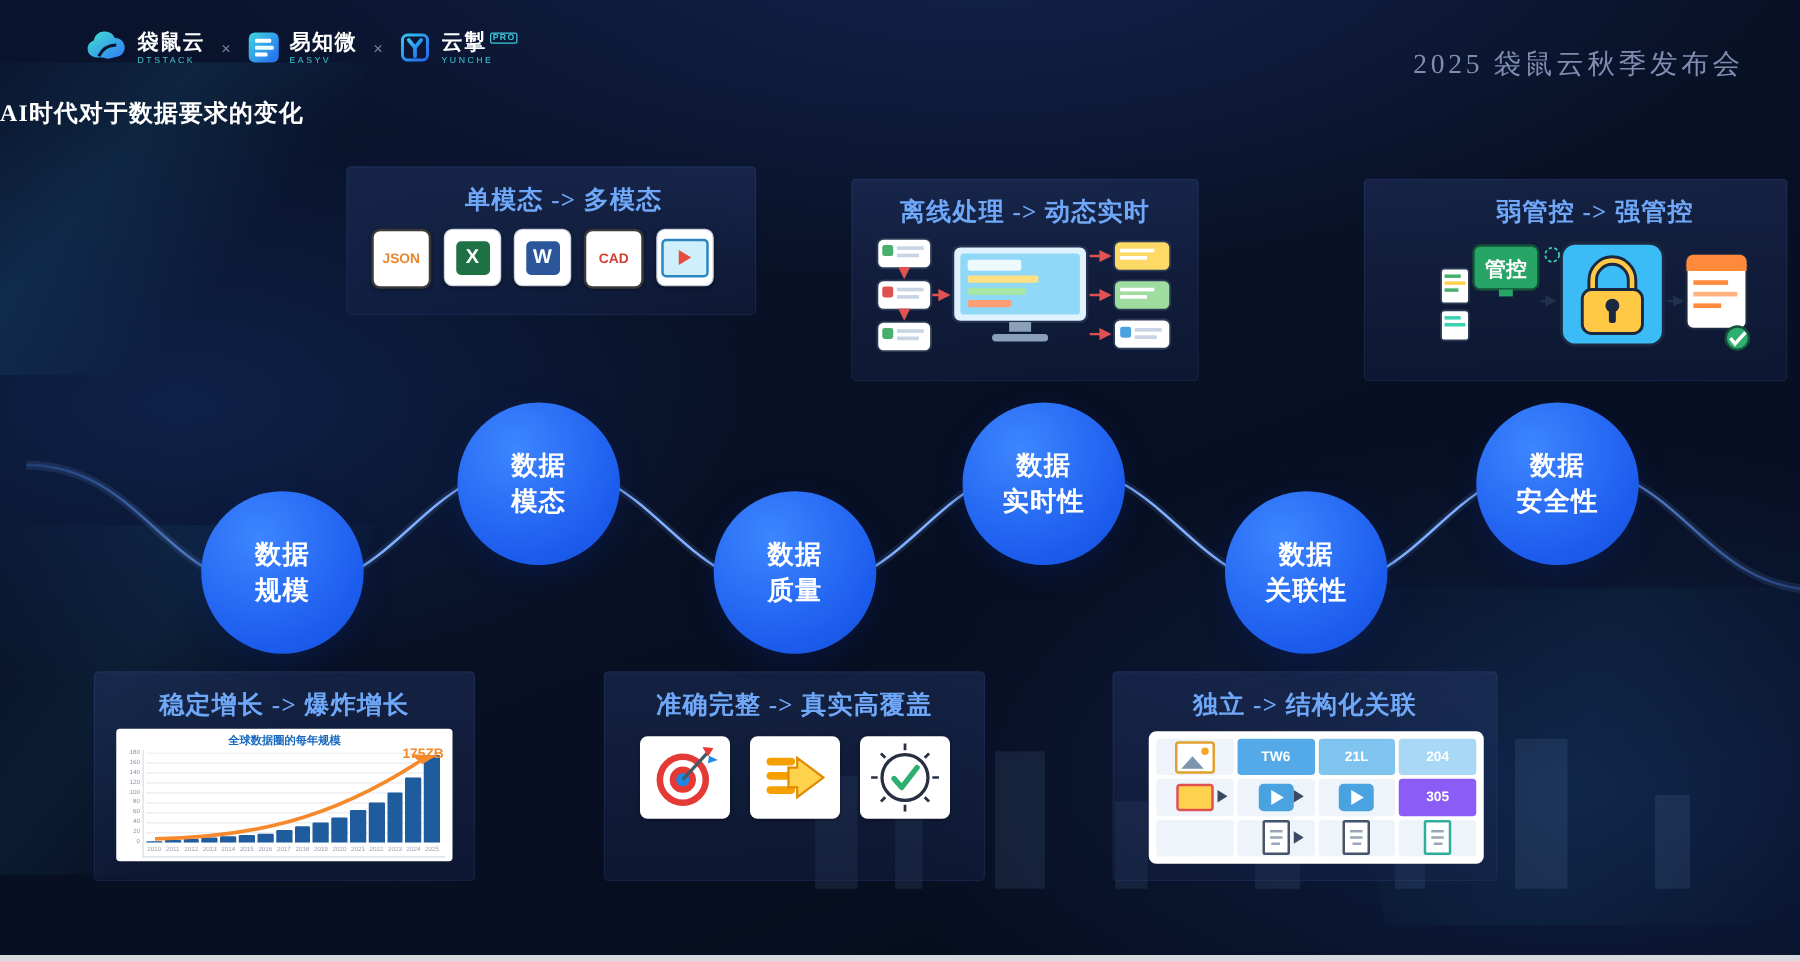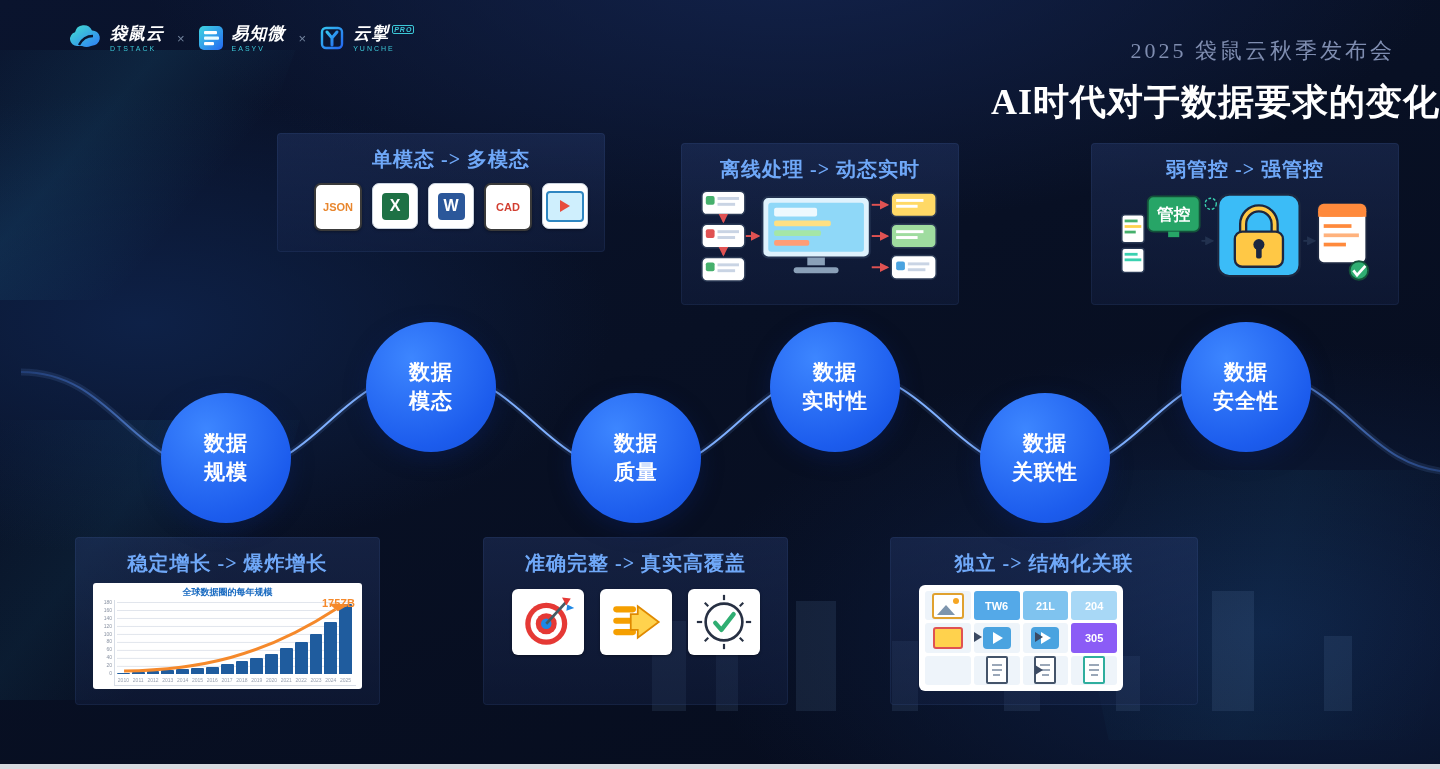--- a/index.html
+++ b/index.html
@@ -17,45 +17,45 @@
   .s3{right:-70px;top:470px;width:430px;height:270px;opacity:.05;transform:skewX(12deg);}
   .city{position:absolute;bottom:58px;left:620px;right:20px;height:150px;opacity:.09;pointer-events:none;}
   .city i{position:absolute;bottom:0;background:#9cc8ff;display:block;}
   .bottombar{position:absolute;left:0;bottom:0;width:100%;height:5px;background:#d8dbe0;z-index:6;}
 
   
   .hdr{position:absolute;left:0;top:0;width:100%;z-index:5;}
   .logos{position:absolute;left:68px;top:24px;display:flex;align-items:center;gap:13px;font-family:"Liberation Sans","DejaVu Sans",sans-serif;}
   .logo{display:flex;align-items:center;gap:8px;}
   .logo-txt{display:flex;flex-direction:column;}
-  .logo-name{font-size:17px;font-weight:bold;color:#fff;line-height:1;letter-spacing:1px;font-style:italic;}
+  .logo-name{font-size:17px;font-weight:bold;color:#fff;line-height:1;letter-spacing:1px;}
   .logo-sub{font-size:7px;letter-spacing:2px;color:#3cc8d8;margin-top:3px;}
   .logo-sup{font-size:7px;color:#3cc8d8;border:1px solid #3cc8d8;border-radius:2px;padding:0 1px;margin-left:3px;vertical-align:super;}
   .sep{color:#74859f;font-size:13px;font-family:"Liberation Sans",sans-serif;}
   .event{position:absolute;right:45px;top:36px;font-size:22px;letter-spacing:3px;color:#7f8db0;}
 
-  .title{position:absolute;top:78px;left:0;width:100%;text-align:right;margin:0;font-size:36px;font-weight:600;letter-spacing:1px;color:#fff;z-index:4;}
+  .title{position:absolute;top:78px;left:0;width:100%;text-align:left;margin:0;font-size:19px;font-weight:600;letter-spacing:1px;color:#fff;z-index:4;}
 
   
   .card{position:absolute;z-index:2;border-radius:4px;
     background:linear-gradient(180deg, rgba(40,60,112,.40), rgba(22,36,74,.38));
     box-shadow:inset 0 0 0 1px rgba(100,140,220,.10);}
   .card h2{margin:13px 0 0;text-align:center;font-size:20px;font-weight:600;color:#6fa8f8;letter-spacing:1px;}
 
   
   .wave{position:absolute;left:0;top:0;z-index:1;}
   .node{position:absolute;width:130px;height:130px;border-radius:50%;z-index:3;
     background:radial-gradient(circle at 35% 28%, #3d86ff 0%, #1c5ced 70%, #1551d8 100%);
     display:flex;flex-direction:column;align-items:center;justify-content:center;
     font-size:21px;font-weight:600;color:#fff;line-height:1.4;letter-spacing:1px;
     box-shadow:0 6px 20px rgba(10,30,90,.5);}
   .node span{display:block;text-align:center;}
 
   
-  .ficons{margin-top:10px;display:flex;flex-direction:column;gap:7px;align-items:center;}
+  .ficons{margin-top:10px;display:flex;flex-direction:row;gap:7px;align-items:center;}
   .frow{display:flex;gap:10px;justify-content:center;}
   .ftile{width:44px;height:44px;background:#fff;border:1px solid #c9d2de;border-radius:7px;
     display:flex;flex-direction:column;align-items:center;justify-content:center;gap:2px;position:relative;
     font-family:"Liberation Sans","DejaVu Sans",sans-serif;box-shadow:0 1px 3px rgba(0,0,0,.35);}
   .f-json{border:2px solid #3a3a3a;color:#e8862d;font-weight:bold;font-size:11px;}
   .f-cad{border:2px solid #3a3a3a;color:#d23f31;font-weight:bold;font-size:11px;}
   .xl,.wd{width:27px;height:27px;border-radius:4px;color:#fff;display:flex;align-items:center;justify-content:center;font-size:16px;font-weight:bold;}
   .xl{background:#1e7145;}
   .wd{background:#2b579a;}
   .tv{width:34px;height:27px;border:2px solid #2e86c1;border-radius:4px;background:#cfeffd;display:flex;align-items:center;justify-content:center;}
@@ -89,21 +89,21 @@
   .yaxis{width:13px;display:flex;flex-direction:column;justify-content:space-between;padding-bottom:10px;text-align:right;font-family:"Liberation Sans",sans-serif;font-size:5px;color:#8a93a3;line-height:1;}
   .barswrap{flex:1;position:relative;margin-left:2px;border-left:1px solid #d7dde6;border-bottom:1px solid #d7dde6;}
   .bars{position:absolute;left:2px;right:4px;top:2px;bottom:11px;display:flex;align-items:flex-end;gap:2px;
     background-image:linear-gradient(rgba(120,140,170,.22) 1px, transparent 1px);background-size:100% 11.1%;}
   .bars .bar{flex:1;min-width:0;border-radius:1px 1px 0 0;}
   .trend{position:absolute;left:2px;right:4px;top:2px;bottom:11px;width:calc(100% - 6px);height:calc(100% - 13px);z-index:2;}
   .xlabels{position:absolute;left:2px;right:4px;bottom:0;height:9px;display:flex;gap:2px;}
   .xlabels span{flex:1;font-family:"Liberation Sans",sans-serif;font-size:5px;color:#98a1b0;text-align:center;overflow:hidden;line-height:9px;}
 
   
-  .gridpanel{position:absolute;left:29px;top:48px;width:204px;height:106px;background:#fff;border-radius:6px;padding:6px;box-sizing:border-box;
+  .gridpanel{position:absolute;left:29px;top:48px;width:268px;height:106px;background:#fff;border-radius:6px;padding:6px;box-sizing:border-box;
     display:grid;grid-template-columns:repeat(4,1fr);grid-auto-rows:1fr;gap:3px;}
   .gcell{background:#eef4fa;border-radius:3px;display:flex;align-items:center;justify-content:center;
     font-family:"Liberation Sans",sans-serif;font-size:11px;font-weight:bold;color:#fff;position:relative;}
   .h1c{background:#54a9e8;} .h2c{background:#7fc3ef;} .h3c{background:#a8d8f6;} .hpc{background:#8b5cf6;}
   .pic-icon{width:28px;height:22px;background:#fff;border:2px solid #e0a12f;border-radius:3px;position:relative;display:block;}
   .pic-icon::before{content:"";position:absolute;right:3px;top:3px;width:6px;height:6px;border-radius:50%;background:#f6a623;}
   .pic-icon::after{content:"";position:absolute;left:3px;bottom:2px;border-left:9px solid transparent;border-right:9px solid transparent;border-bottom:10px solid #7e95ad;}
   .mini-card{width:26px;height:18px;background:#ffd24d;border:2px solid #e05252;border-radius:3px;display:block;}
   .vid-icon{width:28px;height:22px;background:#4aa3e0;border-radius:4px;position:relative;display:block;}
   .vid-icon::after{content:"";position:absolute;left:10px;top:5px;border-top:6px solid transparent;border-bottom:6px solid transparent;border-left:10px solid #fff;}
@@ -280,21 +280,21 @@
             <rect x="203" y="48" width="22" height="3" fill="#fff"></rect>
           <rect x="198" y="68" width="46" height="24" rx="5" fill="#fff" stroke="#2b3a55" stroke-width="1.5"></rect>
           <rect x="203" y="74" width="9" height="9" rx="2" fill="#4aa3e0"></rect>
           <rect x="215" y="75" width="22" height="3" fill="#c9d4e4"></rect>
             <rect x="215" y="81" width="18" height="3" fill="#c9d4e4"></rect>
         </g>
       </svg>
     </div>
   </section>
 
-  <section class="card" style="left:1091px;top:143px;width:308px;height:162px;">
+  <section class="card" style="left:1091px;top:143px;width:308px;height:162px;padding-left:31px;">
     <h2>弱管控 -&gt; 强管控</h2>
     <div class="illus">
       <svg width="258" height="100" viewBox="0 0 270 108">
         <defs>
           <marker id="arD" viewBox="0 0 10 10" refX="8" refY="5" markerWidth="5" markerHeight="5" orient="auto-start-reverse">
             <path d="M0 0 L10 5 L0 10 z" fill="#22314f"></path>
             </marker>
         </defs>
         <rect x="2" y="28" width="24" height="30" rx="3" fill="#fff" stroke="#2b3a55" stroke-width="1.5"></rect>
         <rect x="5" y="33" width="14" height="3" fill="#46b06c"></rect>

